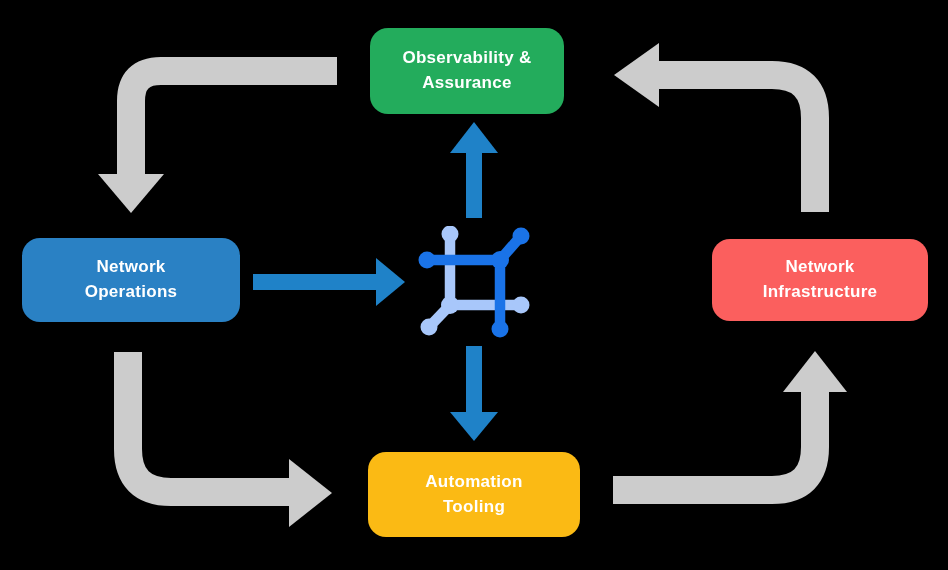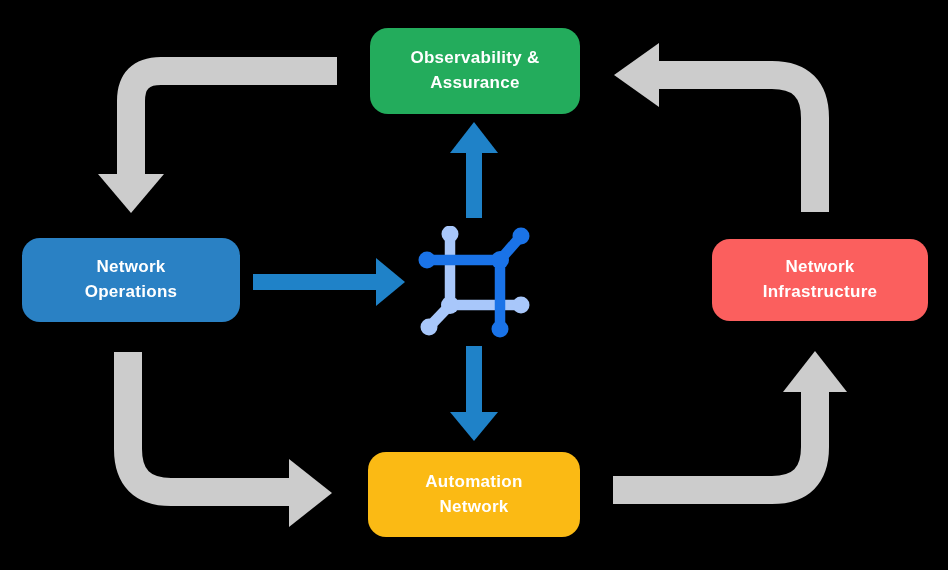--- a/index.html
+++ b/index.html
@@ -19,21 +19,21 @@
     display: flex;
     align-items: center;
     justify-content: center;
     text-align: center;
     font-size: 17px;
     font-weight: 700;
     letter-spacing: 0.3px;
     line-height: 1.45;
     white-space: pre-line;
   }
-  .node-observability  { left: 370px; top: 28px;  width: 210px; height: 86px; background: #23AC5C; }
+  .node-observability  { left: 370px; top: 28px;  width: 194px; height: 86px; background: #23AC5C; }
   .node-operations     { left: 22px;  top: 238px; width: 218px; height: 84px; background: #2A81C4; }
   .node-infrastructure { left: 712px; top: 239px; width: 216px; height: 82px; background: #FB5F5E; }
   .node-automation     { left: 368px; top: 452px; width: 212px; height: 85px; background: #FBBA14; }
 </style>
 </head>
 <body>
 
 <div class="canvas">
 
   <svg class="arrows-layer" width="948" height="570" viewBox="0 0 948 570" xmlns="http://www.w3.org/2000/svg">
@@ -86,16 +86,16 @@
   <div class="node node-operations">
     <span>Network
 Operations</span>
   </div>
   <div class="node node-infrastructure">
     <span>Network
 Infrastructure</span>
   </div>
   <div class="node node-automation">
     <span>Automation
-Network</span>
+Tooling</span>
   </div>
 
 </div>
 
 </body></html>

